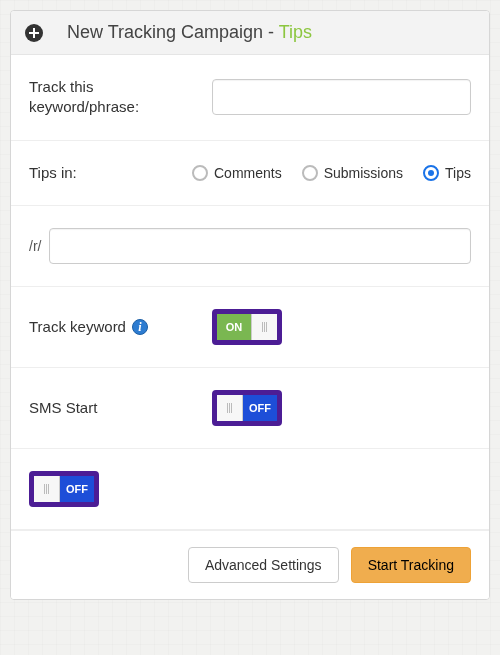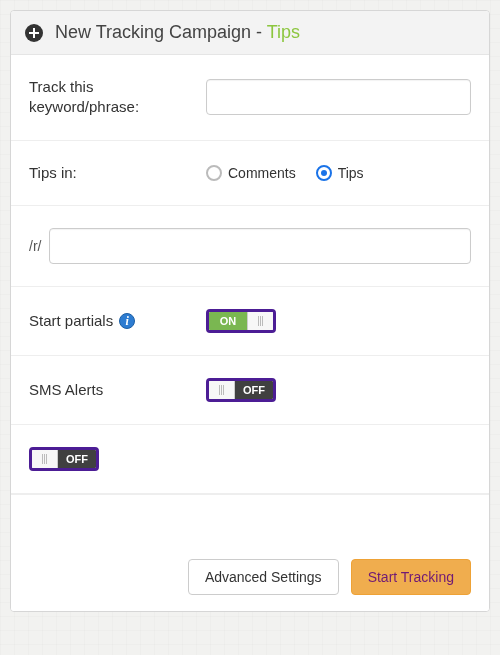--- a/index.html
+++ b/index.html
@@ -19,21 +19,21 @@
       border: 1px solid #d6d6d6;
       border-radius: 4px;
       overflow: hidden;
     }
     .panel-header {
       background: #f3f3f3;
       border-bottom: 1px solid #e5e5e5;
       padding: 11px 14px;
       display: flex;
       align-items: center;
-      gap: 12px;
+      gap: 24px;
       text-align: right;
     }
     .plus-icon {
       width: 18px; height: 18px;
       border-radius: 50%;
       background: #333;
       position: relative;
       flex-shrink: 0;
     }
     .plus-icon::before, .plus-icon::after {
@@ -49,21 +49,21 @@
       font-weight: 400;
     }
     .panel-title-tips { color: #8cc63f; }
     .panel-title-sep { color: #444; }
 
     .row {
       display: flex;
       align-items: center;
       padding: 22px 18px;
       border-bottom: 1px solid #eee;
-      gap: 22px;
+      gap: 28px;
     }
     .row:last-of-type { border-bottom: none; }
     .row-label {
       width: 155px;
       font-size: 15px;
       color: #333;
       line-height: 1.35;
       display: flex;
       align-items: center;
       gap: 6px;
@@ -117,24 +117,24 @@
       font-weight: bold;
       font-style: italic;
       display: flex;
       align-items: center;
       justify-content: center;
       font-family: Georgia, serif;
     }
 
     .toggle {
       display: flex;
-      width: 70px; height: 24px;
+      width: 70px; height: 36px;
       border-radius: 4px;
       overflow: hidden;
-      border: 3px solid #4c1d95;
+      border: 5px solid #4c1d95;
       background: #f4f4f4;
       font-size: 11px;
       font-weight: bold;
       cursor: pointer;
     }
     .toggle .seg {
       flex: 1;
       display: flex; align-items: center; justify-content: center;
       color: #fff;
     }
@@ -145,49 +145,48 @@
       border-right: 1px solid #ccc;
       display: flex; align-items: center; justify-content: center;
       color: #888;
     }
     .grip { display:flex; gap:1px; }
     .grip span { width:1px; height:10px; background:#bbb; display:block; }
 
     .toggle.on .seg { background: #7ab751; }
     .toggle.on { flex-direction: row; }
     .toggle.off { flex-direction: row; }
-    .toggle.off .seg { background: #404040; }
+    .toggle.off .seg { background: #1d4ed8; }
     .toggle.on .handle { border-right:none; }
     .toggle.off .handle { border-left:none; }
 
     .footer {
       padding: 16px 18px;
       display: flex;
       justify-content: flex-end;
       gap: 12px;
       border-top: 1px solid #eee;
       background: #fff;
     }
     .btn {
       height: 36px;
       padding: 0 16px;
       border-radius: 4px;
       font-size: 14px;
       cursor: pointer;
       border: 1px solid;
-      margin-top: 48px;
     }
     .btn-default {
       background: #fff;
       color: #333;
       border-color: #ccc;
     }
     .btn-primary {
       background: #f0ad4e;
-      color: #701a75;
+      color: #000000;
       border-color: #eea236;
     }
   </style>
 </head>
 <body>
 
 <div class="panel">
 
   <div class="panel-header">
     <span class="plus-icon"></span>
@@ -204,56 +203,60 @@
   </div>
 
   <div class="row">
     <div class="row-label">Tips in:</div>
     <div class="row-content">
       <div class="radio-group">
         <label class="radio-opt">
           <span class="radio-dot"></span>
           <span>Comments</span>
         </label>
+        <label class="radio-opt">
+          <span class="radio-dot"></span>
+          <span>Submissions</span>
+        </label>
         <label class="radio-opt selected">
           <span class="radio-dot"></span>
           <span>Tips</span>
         </label>
       </div>
     </div>
   </div>
 
   <div class="row">
     <div class="row-content">
       <span class="prefix">/r/</span>
       <input class="text-input" type="text" value="" style="">
     </div>
   </div>
 
   <div class="row">
     <div class="row-label">
-      <span>Start partials</span>
+      <span>Track keyword</span>
       <span class="info-icon">i</span>
     </div>
     <div class="row-content">
       <div class="toggle on">
         <div class="seg">ON</div>
         <div class="handle">
             <span class="grip">
               <span></span>
               <span></span>
               <span></span>
             </span>
           </div>
       </div>
     </div>
   </div>
 
   <div class="row">
-    <div class="row-label">SMS Alerts</div>
+    <div class="row-label">SMS Start</div>
     <div class="row-content">
       <div class="toggle off">
         <div class="handle">
             <span class="grip">
               <span></span>
               <span></span>
               <span></span>
             </span>
           </div>
         <div class="seg">OFF</div>

